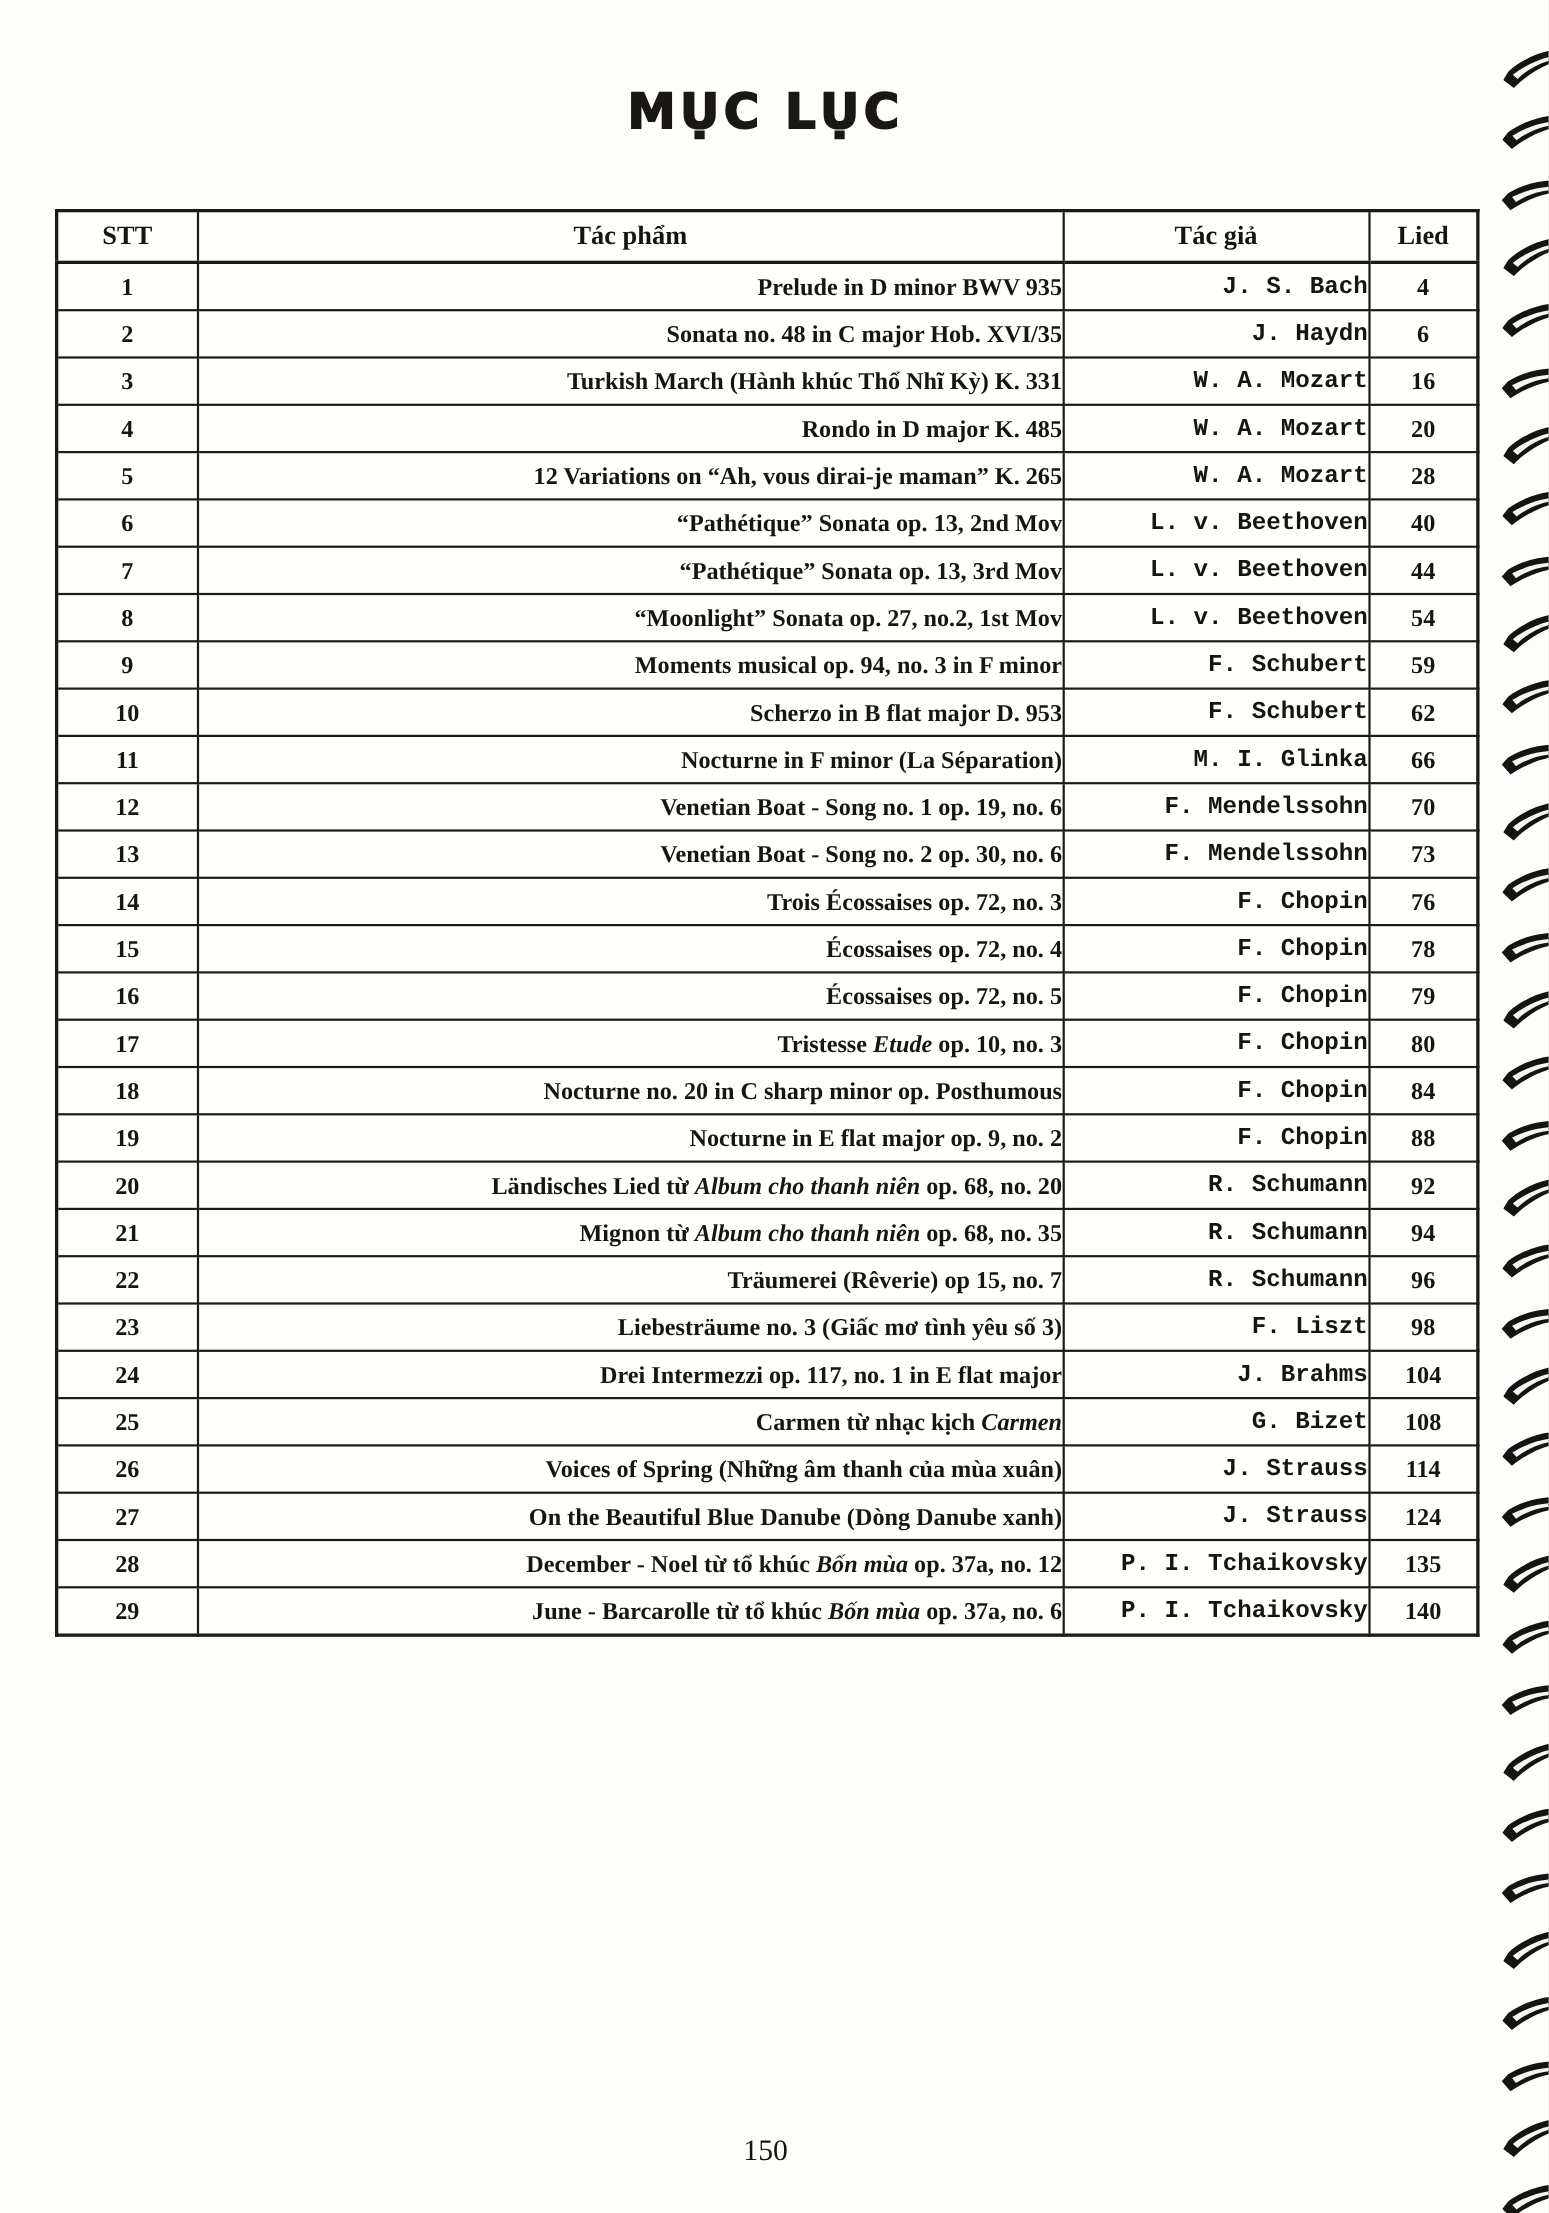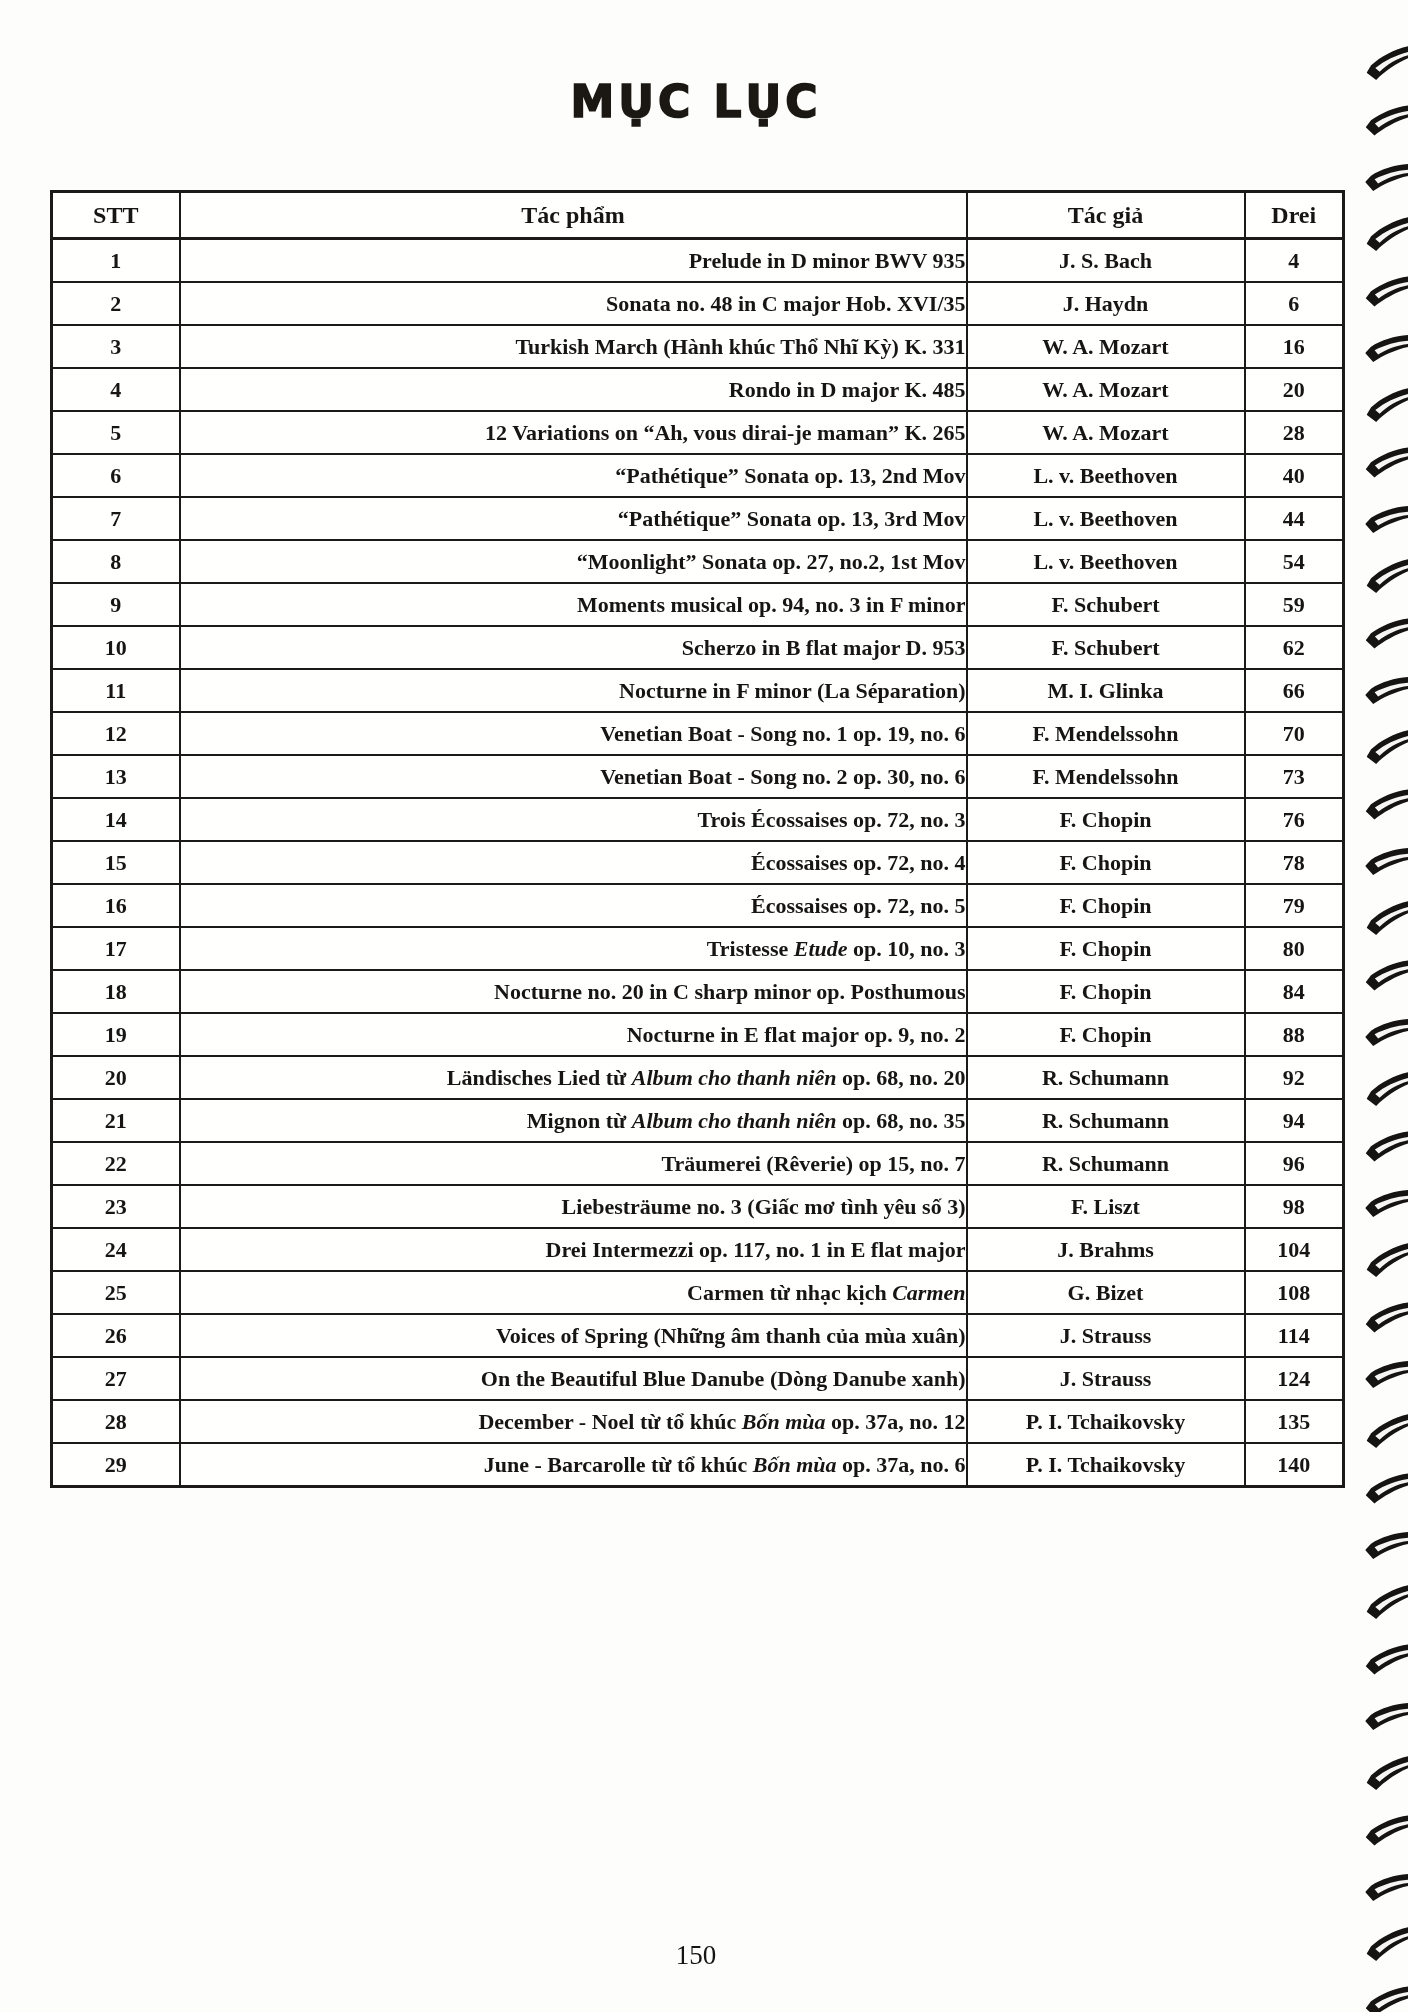--- a/index.html
+++ b/index.html
@@ -60,21 +60,21 @@
     font-size: 24px;
     font-weight: bold;
     text-align: center;
     border-bottom-width: 3px;
   }
   table.toc tbody td { height: 41px; font-size: 22px; font-weight: bold; line-height: 1; }
 
   td.c-stt  { text-align: center; font-size: 21px; }
   td.c-work { text-align: right; padding-left: 24px; }
   td.c-work i { font-weight: bold; }
-  td.c-auth { text-align: center; padding-left: 16px; }
+  td.c-auth { text-align: right; padding-left: 16px; font-family: Liberation Mono, monospace; }
   td.c-page { text-align: center; }
 
   
   .spiral-binding { position: absolute; top: 0; right: 0; width: 60px; height: 2012px; }
   .spiral-mark { position: absolute; right: -6px; width: 48px; height: 34px; }
   .spiral-mark svg { display: block; }
 
   
   .folio {
     position: absolute;
@@ -99,21 +99,21 @@
       <col class="w-stt">
         <col class="w-work">
         <col class="w-auth">
         <col class="w-page">
     </colgroup>
     <thead>
       <tr>
         <th>STT</th>
         <th>Tác phẩm</th>
         <th>Tác giả</th>
-        <th>Drei</th>
+        <th>Lied</th>
       </tr>
     </thead>
     <tbody>
         <tr>
           <td class="c-stt">1</td>
           <td class="c-work"><span>Prelude in D minor BWV 935</span></td>
           <td class="c-auth">J. S. Bach</td>
           <td class="c-page">4</td>
         </tr>
         <tr>

